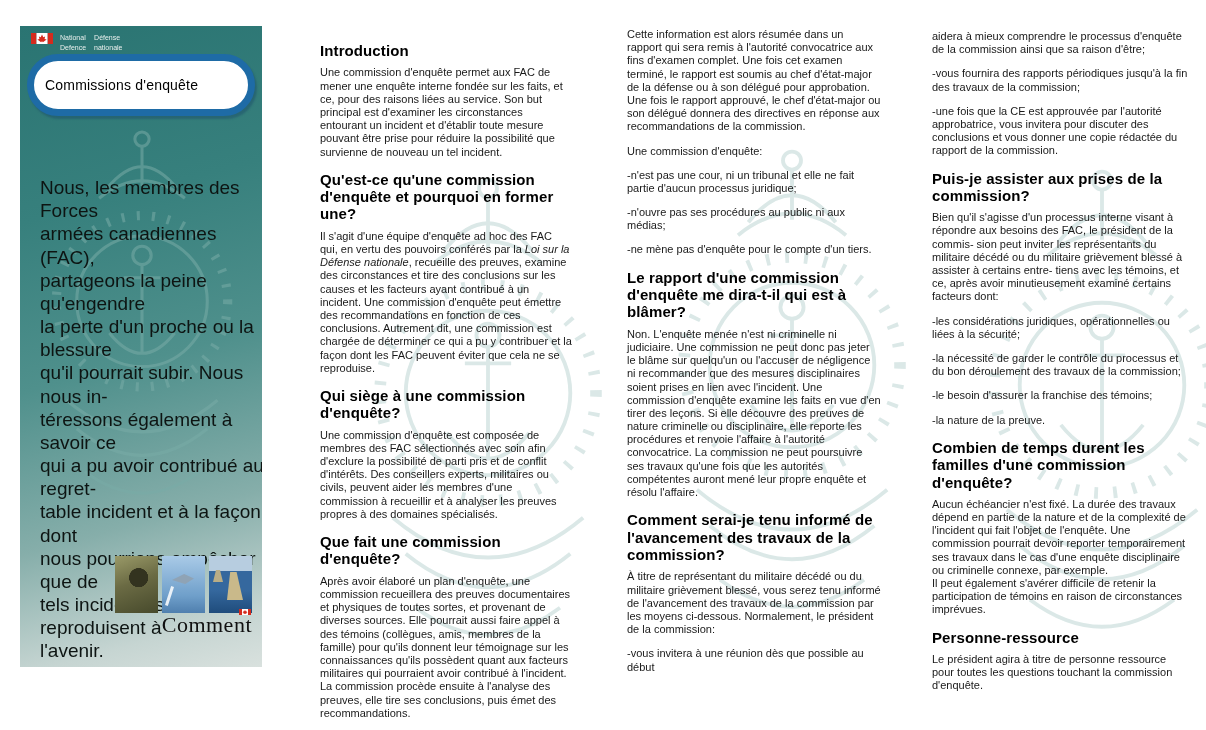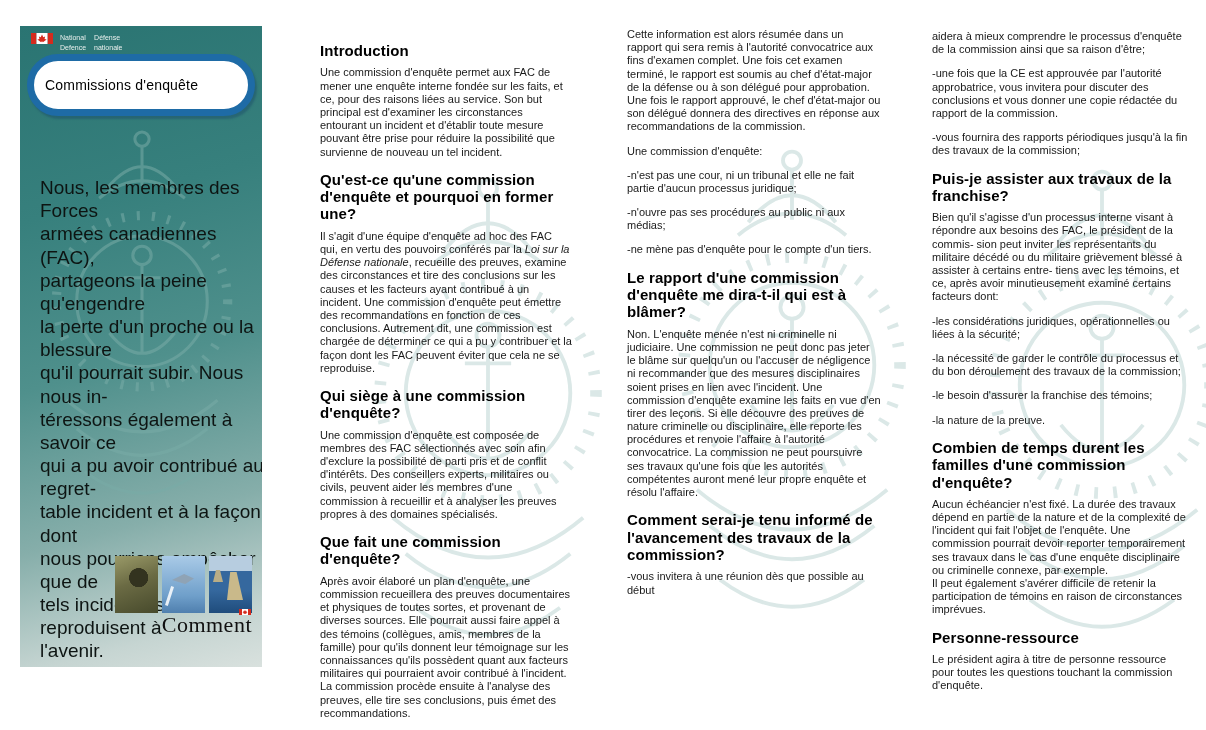--- a/index.html
+++ b/index.html
@@ -163,27 +163,28 @@
     </div>
   <div class="col col-3">
       <p>Cette information est alors résumée dans un rapport qui sera remis à l'autorité convocatrice aux fins d'examen complet. Une fois cet examen terminé, le rapport est soumis au chef d'état-major de la défense ou à son délégué pour approbation. Une fois le rapport approuvé, le chef d'état-major ou son délégué donnera des directives en réponse aux recommandations de la commission.</p>
       <p>Une commission d'enquête:</p>
       <p>-n'est pas une cour, ni un tribunal et elle ne fait partie d'aucun processus juridique;</p>
       <p>-n'ouvre pas ses procédures au public ni aux médias;</p>
       <p>-ne mène pas d'enquête pour le compte d'un tiers.</p>
       <h2>Le rapport d'une commission d'enquête me dira-t-il qui est à blâmer?</h2>
       <p>Non. L'enquête menée n'est ni criminelle ni judiciaire. Une commission ne peut donc pas jeter le blâme sur quelqu'un ou l'accuser de négligence ni recommander que des mesures disciplinaires soient prises en lien avec l'incident. Une commission d'enquête examine les faits en vue d'en tirer des leçons. Si elle découvre des preuves de nature criminelle ou disciplinaire, elle reporte les procédures et renvoie l'affaire à l'autorité convocatrice. La commission ne peut poursuivre ses travaux qu'une fois que les autorités compétentes auront mené leur propre enquête et résolu l'affaire.</p>
       <h2>Comment serai-je tenu informé de l'avancement des travaux de la commission?</h2>
+      <p>À titre de représentant du militaire décédé ou du militaire grièvement blessé, vous serez tenu informé de l'avancement des travaux de la commission par les moyens ci-dessous. Normalement, le président de la commission:</p>
       <p>-vous invitera à une réunion dès que possible au début</p>
     </div>
   <div class="col col-4">
       <p>aidera à mieux comprendre le processus d'enquête de la commission ainsi que sa raison d'être;</p>
+      <p>-vous fournira des rapports périodiques jusqu'à la fin des travaux de la commission;</p>
       <p>-une fois que la CE est approuvée par l'autorité approbatrice, vous invitera pour discuter des conclusions et vous donner une copie rédactée du rapport de la commission.</p>
-      <p>-vous fournira des rapports périodiques jusqu'à la fin des travaux de la commission;</p>
-      <h2>Puis-je assister aux travaux de la franchise?</h2>
+      <h2>Puis-je assister aux prises de la commission?</h2>
       <p>Bien qu'il s'agisse d'un processus interne visant à répondre aux besoins des FAC, le président de la commis- sion peut inviter les représentants du militaire décédé ou du militaire grièvement blessé à assister à certains entre- tiens avec les témoins, et ce, après avoir minutieusement examiné certains facteurs dont:</p>
       <p>-les considérations juridiques, opérationnelles ou liées à la sécurité;</p>
       <p>-la nécessité de garder le contrôle du processus et du bon déroulement des travaux de la commission;</p>
       <p>-le besoin d'assurer la franchise des témoins;</p>
       <p>-la nature de la preuve.</p>
       <h2>Combien de temps durent les familles d'une commission d'enquête?</h2>
       <p>Aucun échéancier n'est fixé. La durée des travaux dépend en partie de la nature et de la complexité de l'incident qui fait l'objet de l'enquête. Une commission pourrait devoir reporter temporairement ses travaux dans le cas d'une enquête disciplinaire ou criminelle connexe, par exemple.
 Il peut également s'avérer difficile de retenir la participation de témoins en raison de circonstances imprévues.</p>
       <h2>Personne-ressource</h2>
       <p>Le président agira à titre de personne ressource pour toutes les questions touchant la commission d'enquête.</p>

